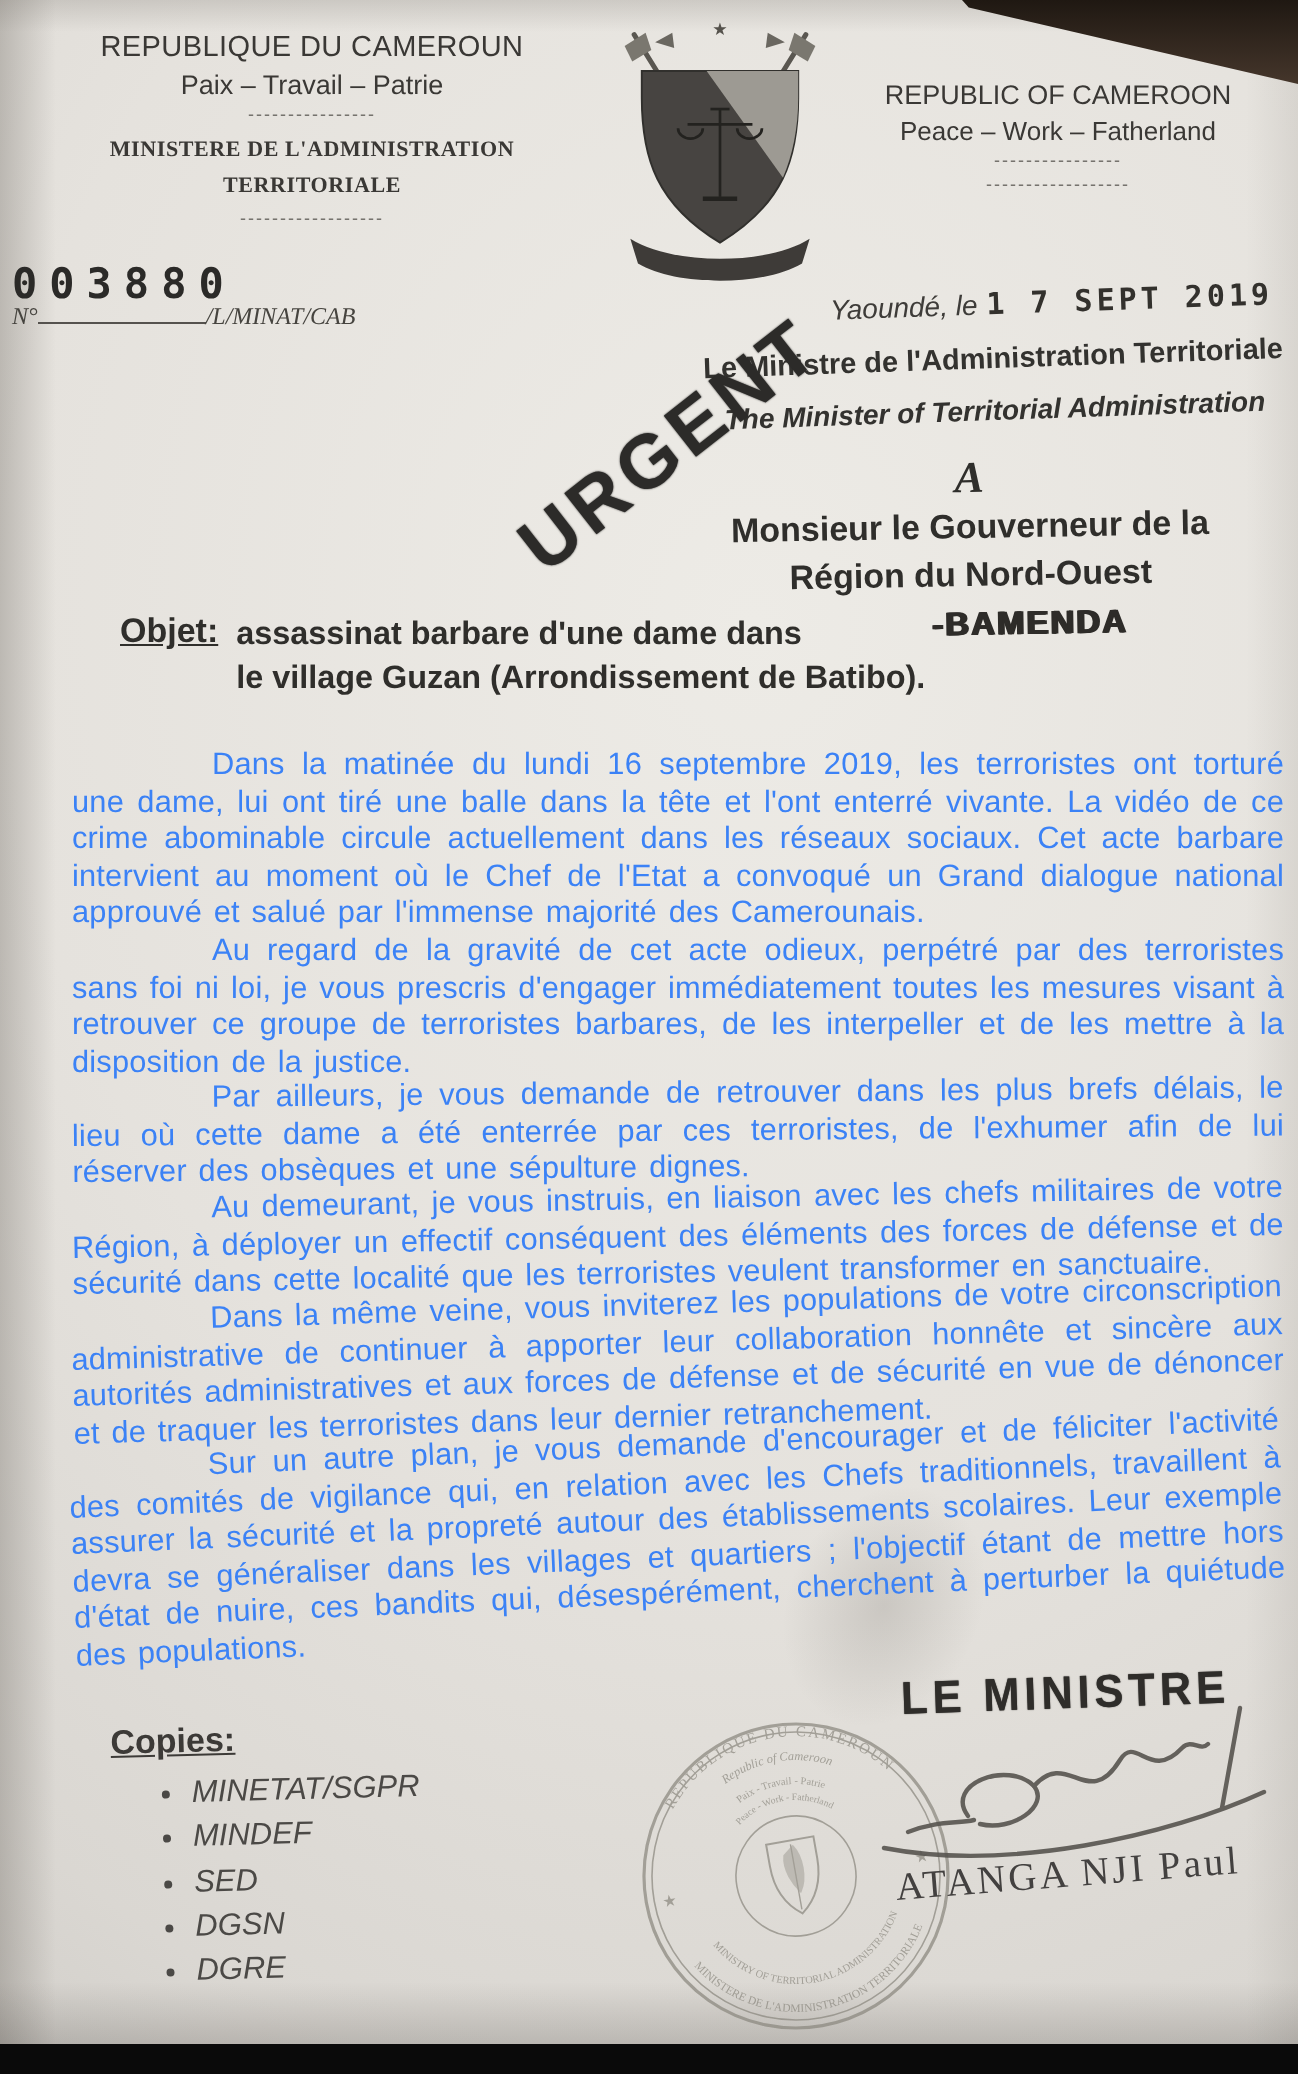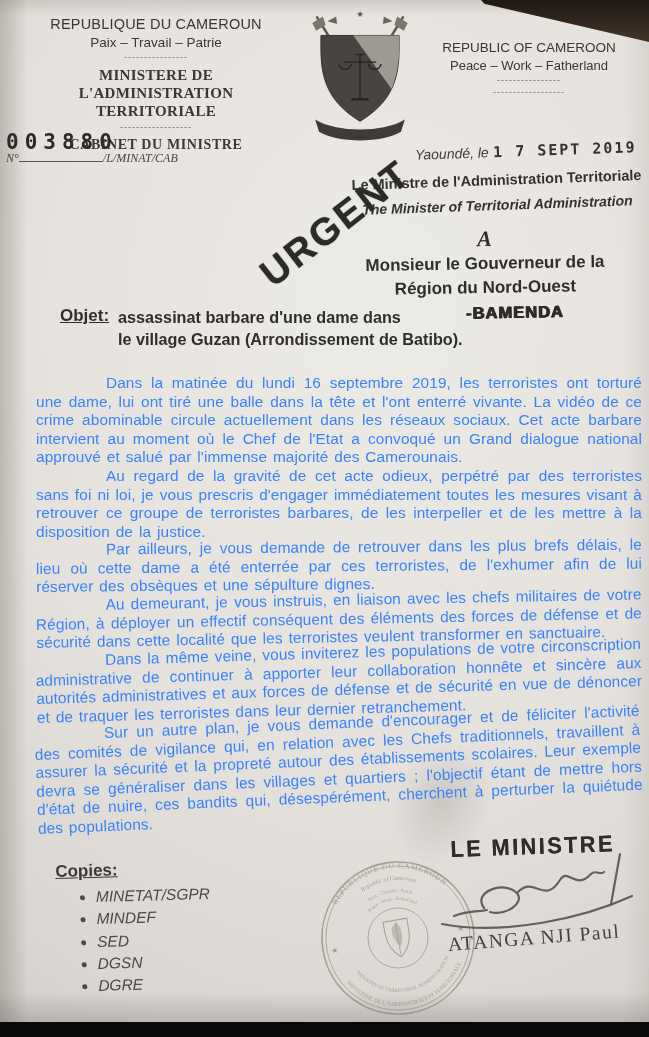--- a/index.html
+++ b/index.html
@@ -21,21 +21,21 @@
     transform:rotate(24deg);}
 
   
   .hdr-left{position:absolute;left:22px;top:16px;width:268px;text-align:center;color:#3a3835;}
   .hdr-left .country{font-size:14.5px;letter-spacing:.2px;}
   .hdr-left .motto{font-size:13.5px;margin-top:3px;}
   .hdr-right{position:absolute;right:4px;top:40px;width:232px;text-align:center;color:#3a3835;}
   .hdr-right .country{font-size:13.5px;}
   .hdr-right .motto{font-size:13px;margin-top:3px;}
   .divider{font-size:9px;letter-spacing:1px;color:#6d6a65;line-height:10px;margin-top:2px;}
-  .ministry-fr{font-family:"Liberation Serif",serif;font-weight:bold;font-size:15px;line-height:18px;margin-top:4px;letter-spacing:.3px;}
+  .ministry-fr{font-family:"Liberation Serif",serif;font-weight:bold;font-size:11px;line-height:18px;margin-top:4px;letter-spacing:.3px;}
   .office-fr{font-family:"Liberation Serif",serif;font-weight:bold;font-size:14px;letter-spacing:.6px;margin-top:5px;}
   .ministry-en{font-family:"Liberation Serif",serif;font-weight:bold;font-style:italic;font-size:13.5px;line-height:17px;margin-top:4px;letter-spacing:.3px;}
 
   .crest{position:absolute;left:298px;top:6px;z-index:2;}
 
   
   .refblock{position:absolute;left:6px;top:130px;color:#2b2a28;}
   .refnum{font-family:"DejaVu Sans Mono",monospace;font-weight:bold;font-size:21px;letter-spacing:6px;}
   .refline{font-family:"Liberation Serif",serif;font-style:italic;font-size:12px;margin-top:-4px;color:#46443f;}
   .refline .blank{display:inline-block;width:84px;border-bottom:1.2px solid #55524e;height:11px;}
@@ -92,21 +92,20 @@
 
   <div class="hdr-left">
     <div class="country">REPUBLIQUE DU CAMEROUN</div>
     <div class="motto">Paix – Travail – Patrie</div>
     <div class="divider">----------------</div>
     <div class="ministry-fr">
       <div>MINISTERE DE L'ADMINISTRATION</div>
       <div>TERRITORIALE</div>
     </div>
     <div class="divider">------------------</div>
-    <div class="office-fr">CABINET DU MINISTRE</div>
   </div>
 
   <svg class="crest" width="124" height="140" viewBox="0 0 130 145">
     <g stroke="#5a5751" stroke-width="2.6" stroke-linecap="round">
       <path d="M38 40 L20 11" fill="none"></path>
       <path d="M92 40 L110 11" fill="none"></path>
     </g>
     <path d="M15 17 l11 -7 l3 9 l-10 6 z" fill="#7a776f"></path>
     <path d="M115 17 l-11 -7 l-3 9 l10 6 z" fill="#7a776f"></path>
     <path d="M31 15 l9 -5 l1 8 z" fill="#6a6760"></path>

